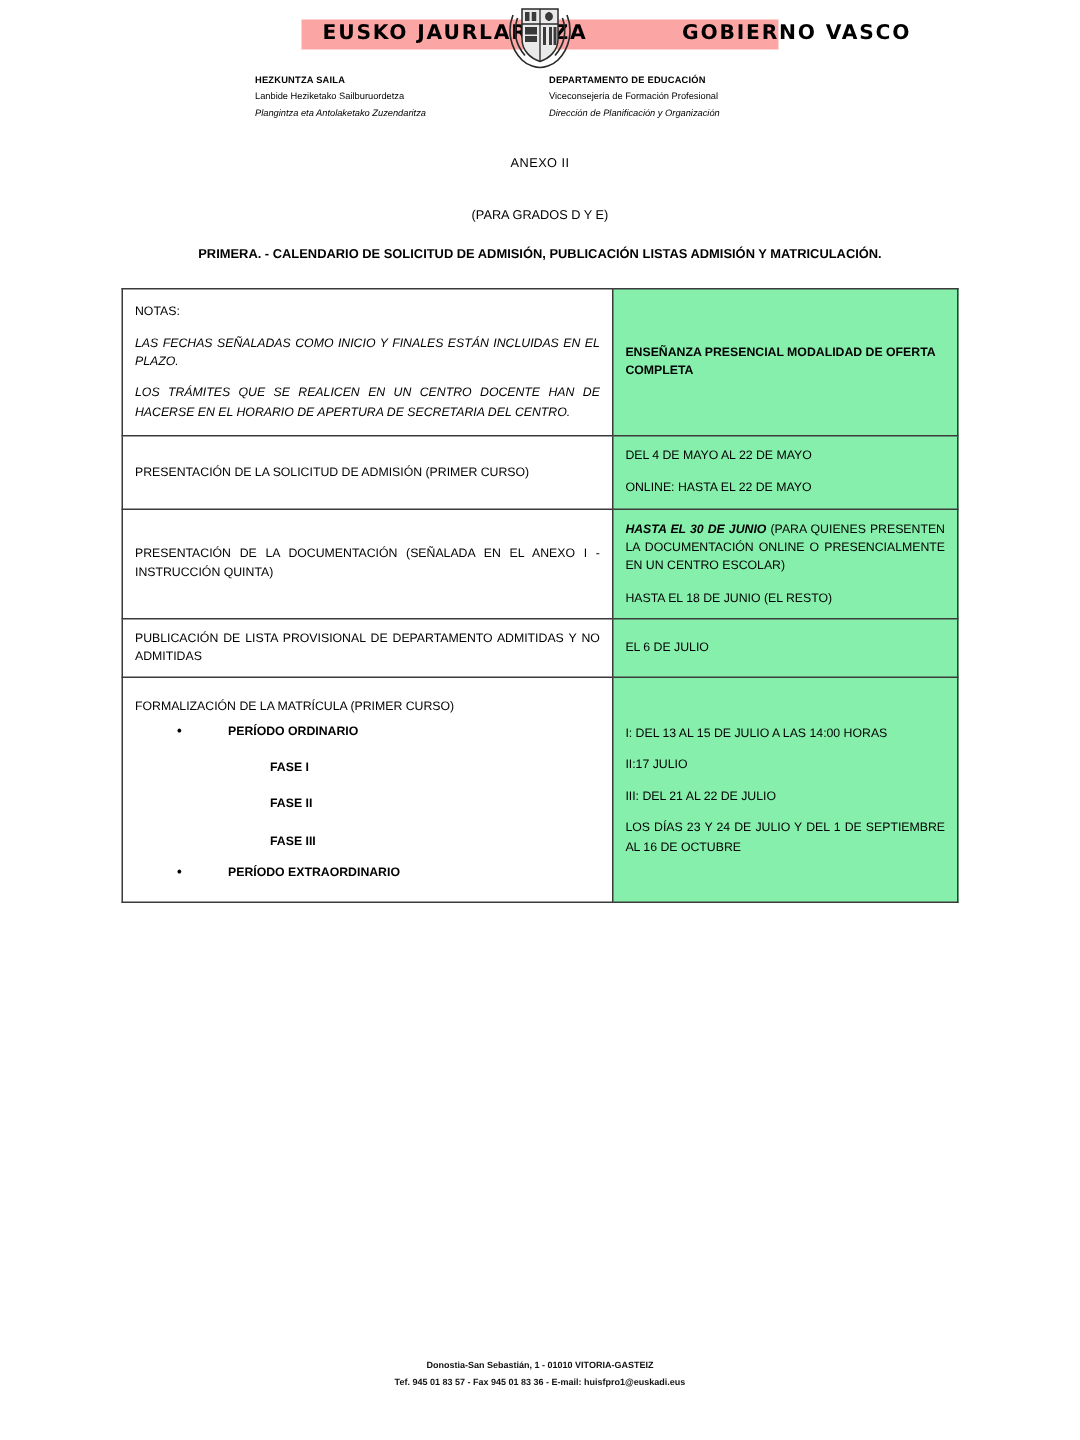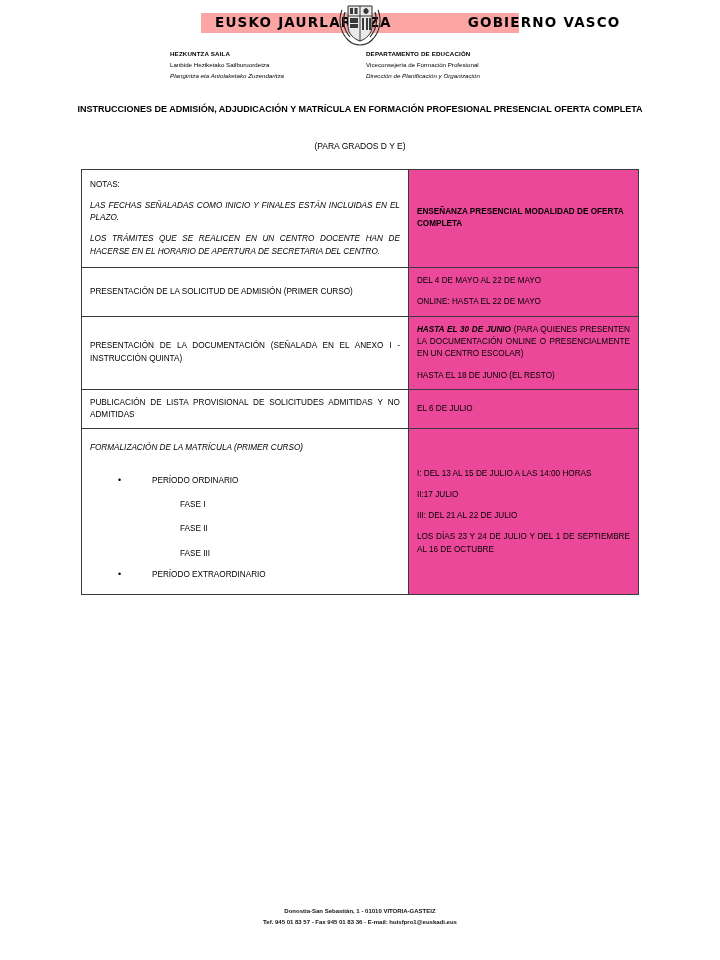--- a/index.html
+++ b/index.html
@@ -34,21 +34,21 @@
   }
   .logo-word {
     font-size: 13.5px;
     font-weight: bold;
     letter-spacing: 1.2px;
     font-family: "DejaVu Sans", sans-serif;
     line-height: 1;
     white-space: nowrap;
   }
   .logo-word.left { margin-right: 38px; }
-  .logo-word.right { margin-left: 38px; }
+  .logo-word.right { margin-left: 25px; }
 
   .crest {
     position: absolute;
     left: 50%;
     top: 50%;
     transform: translate(-50%, -50%);
     width: 44px;
     height: 46px;
   }
 
@@ -99,21 +99,21 @@
     table-layout: fixed;
   }
   .cal-table td {
     border: 1px solid #3a3a3a;
     vertical-align: middle;
     font-size: 8.2px;
     line-height: 1.5;
     padding: 7px 8px;
   }
   .col-left { width: 324px; }
-  .col-right { width: 228px; background: #ec4899; }
+  .col-right { width: 228px; background: #86efac; }
 
   td.just { text-align: justify; text-align-last: left; }
   td.top { vertical-align: top; }
 
   .notes-title { margin: 2px 0 9px 0; }
   .notes-p {
     font-style: italic;
     margin: 0 0 9px 0;
     text-align: justify;
     text-align-last: left;
@@ -123,22 +123,22 @@
   .rc-head {
     font-weight: bold;
     line-height: 1.55;
   }
   .rc-p { margin: 0 0 9px 0; }
   .rc-p:last-child { margin-bottom: 0; }
   .rc-just { text-align: justify; text-align-last: left; }
   .em-bold-italic { font-weight: bold; font-style: italic; margin-top: 26px; }
 
   
-  .matr-head { margin: 6px 0 20px 0; font-style: italic; }
-  .matr-list { list-style: none; margin: 0; padding: 0; }
+  .matr-head { margin: 6px 0 4px 0; }
+  .matr-list { list-style: none; margin: 0; padding: 0; font-weight: bold; }
   .matr-li {
     position: relative;
     padding-left: 62px;
     margin-bottom: 9px;
   }
   .matr-li::before {
     content: "\2022";
     position: absolute;
     left: 28px;
     top: -1px;
@@ -211,22 +211,23 @@
     </div>
     <div class="dept-col">
       <div class="l1">DEPARTAMENTO DE EDUCACIÓN</div>
       <div class="l2">Viceconsejería de Formación Profesional</div>
       <div class="l3">Dirección de Planificación y Organización</div>
     </div>
   </div>
 </div>
 
 <div class="titles">
-  <div class="t-main">INSTRUCCIONES DE ADMISIÓN, ADJUDICACIÓN Y MATRÍCULA EN FORMACIÓN PROFESIONAL PRESENCIAL OFERTA COMPLETA</div>
+  <div class="t-anexo">ANEXO II</div>
   <div class="t-grados">(PARA GRADOS D Y E)</div>
+  <div class="t-primera">PRIMERA. - CALENDARIO DE SOLICITUD DE ADMISIÓN, PUBLICACIÓN LISTAS ADMISIÓN Y MATRICULACIÓN.</div>
 </div>
 
 <table class="cal-table">
   <colgroup>
       <col class="col-left">
       <col class="col-right">
     </colgroup>
   <tbody>
 
     <tr>
@@ -251,21 +252,21 @@
 
     <tr>
       <td class="col-left just">PRESENTACIÓN DE LA DOCUMENTACIÓN (SEÑALADA EN EL ANEXO I - INSTRUCCIÓN QUINTA)</td>
       <td class="col-right">
         <div class="rc-p rc-just"><span class="em-bold-italic">HASTA EL 30 DE JUNIO</span><span> (PARA QUIENES PRESENTEN LA DOCUMENTACIÓN ONLINE O PRESENCIALMENTE EN UN CENTRO ESCOLAR)</span></div>
         <div class="rc-p">HASTA EL 18 DE JUNIO (EL RESTO)</div>
       </td>
     </tr>
 
     <tr>
-      <td class="col-left just">PUBLICACIÓN DE LISTA PROVISIONAL DE SOLICITUDES ADMITIDAS Y NO ADMITIDAS</td>
+      <td class="col-left just">PUBLICACIÓN DE LISTA PROVISIONAL DE DEPARTAMENTO ADMITIDAS Y NO ADMITIDAS</td>
       <td class="col-right">
         <div class="rc-p">EL 6 DE JULIO</div>
       </td>
     </tr>
 
 
 
     <tr>
       <td class="col-left top">
         <div class="matr-head">FORMALIZACIÓN DE LA MATRÍCULA (PRIMER CURSO)</div>

